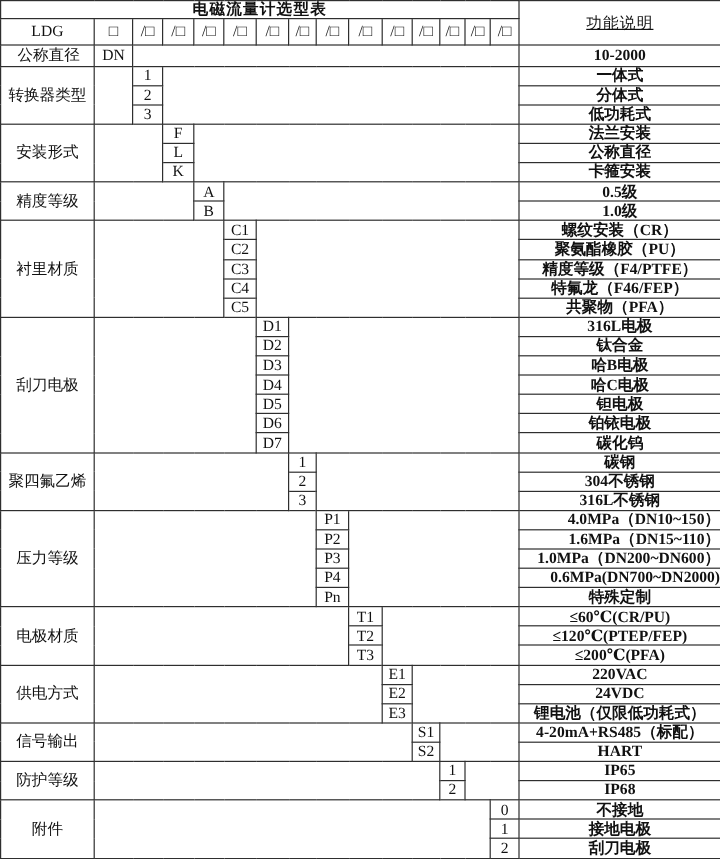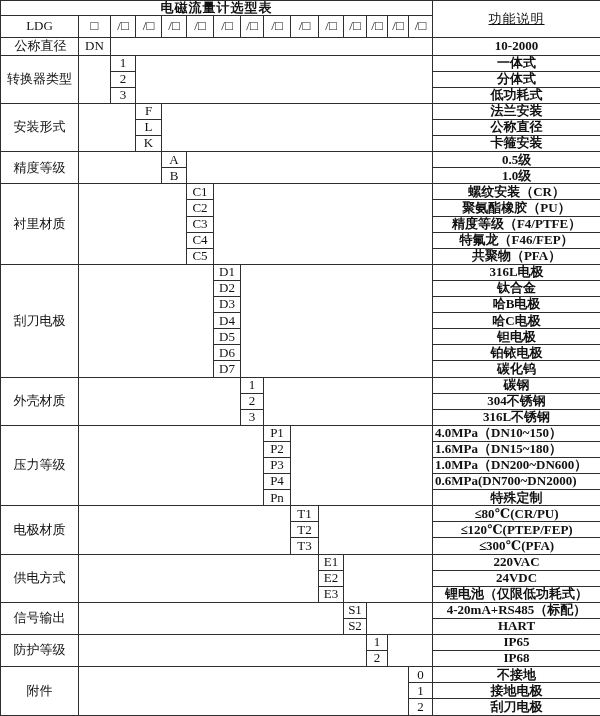--- a/index.html
+++ b/index.html
@@ -31,21 +31,21 @@
   tr.r-model { height: 21px; }
   tr.r-dn { height: 18px; }
   td.title { font-weight: bold; font-size: 13px; letter-spacing: 1px; }
   td.fn-header { font-size: 13px; letter-spacing: 1px; text-decoration: underline; }
   td.prefix { text-align: left; padding-left: 9px; font-size: 13px; }
   td.box { font-size: 13px; }
   td.lbl { font-size: 13px; }
   td.lbl.first { text-align: center; padding-left: 2px; }
   td.code { font-size: 12px; }
   td.desc { font-size: 12.5px; font-weight: bold; }
-  td.desc.left { text-align: left; padding-left: 2px; }
+  td.desc.left { text-align: right; padding-left: 2px; }
   td.sp { background: #ffffff; }
 </style>
 </head>
 <body>
 
 <table class="sel">
   <colgroup>
     <col style="width:78px">
       <col style="width:32px">
       <col style="width:25px">
@@ -182,21 +182,21 @@
       </tr>
       <tr>
         <td class="code">D6</td>
         <td class="desc">铂铱电极</td>
       </tr>
       <tr>
         <td class="code">D7</td>
         <td class="desc">碳化钨</td>
       </tr>
       <tr>
-        <td class="lbl" rowspan="3">外壳材质</td>
+        <td class="lbl" rowspan="3">聚四氟乙烯</td>
         <td class="sp" colspan="6" rowspan="3"></td>
         <td class="code-cell">1</td>
         <td class="code" colspan="7" rowspan="3"></td>
         <td class="desc">碳钢</td>
       </tr>
       <tr>
         <td class="code">2</td>
         <td class="desc">304不锈钢</td>
       </tr>
       <tr>
@@ -205,48 +205,48 @@
       </tr>
       <tr>
         <td class="lbl" rowspan="5">压力等级</td>
         <td class="sp" colspan="7" rowspan="5"></td>
         <td class="code-cell">P1</td>
         <td class="code" colspan="6" rowspan="5"></td>
         <td class="desc left">4.0MPa（DN10~150）</td>
       </tr>
       <tr>
         <td class="code">P2</td>
-        <td class="desc left">1.6MPa（DN15~180）</td>
+        <td class="desc left">1.6MPa（DN15~110）</td>
       </tr>
       <tr>
         <td class="code">P3</td>
         <td class="desc left">1.0MPa（DN200~DN600）</td>
       </tr>
       <tr>
         <td class="code">P4</td>
         <td class="desc left">0.6MPa(DN700~DN2000)</td>
       </tr>
       <tr>
         <td class="code">Pn</td>
         <td class="desc">特殊定制</td>
       </tr>
       <tr>
         <td class="lbl" rowspan="3">电极材质</td>
         <td class="sp" colspan="8" rowspan="3"></td>
         <td class="code-cell">T1</td>
         <td class="code" colspan="5" rowspan="3"></td>
-        <td class="desc">≤80℃(CR/PU)</td>
+        <td class="desc">≤60℃(CR/PU)</td>
       </tr>
       <tr>
         <td class="code">T2</td>
         <td class="desc">≤120℃(PTEP/FEP)</td>
       </tr>
       <tr>
         <td class="code">T3</td>
-        <td class="desc">≤300℃(PFA)</td>
+        <td class="desc">≤200℃(PFA)</td>
       </tr>
       <tr>
         <td class="lbl" rowspan="3">供电方式</td>
         <td class="sp" colspan="9" rowspan="3"></td>
         <td class="code-cell">E1</td>
         <td class="code" colspan="4" rowspan="3"></td>
         <td class="desc">220VAC</td>
       </tr>
       <tr>
         <td class="code">E2</td>

